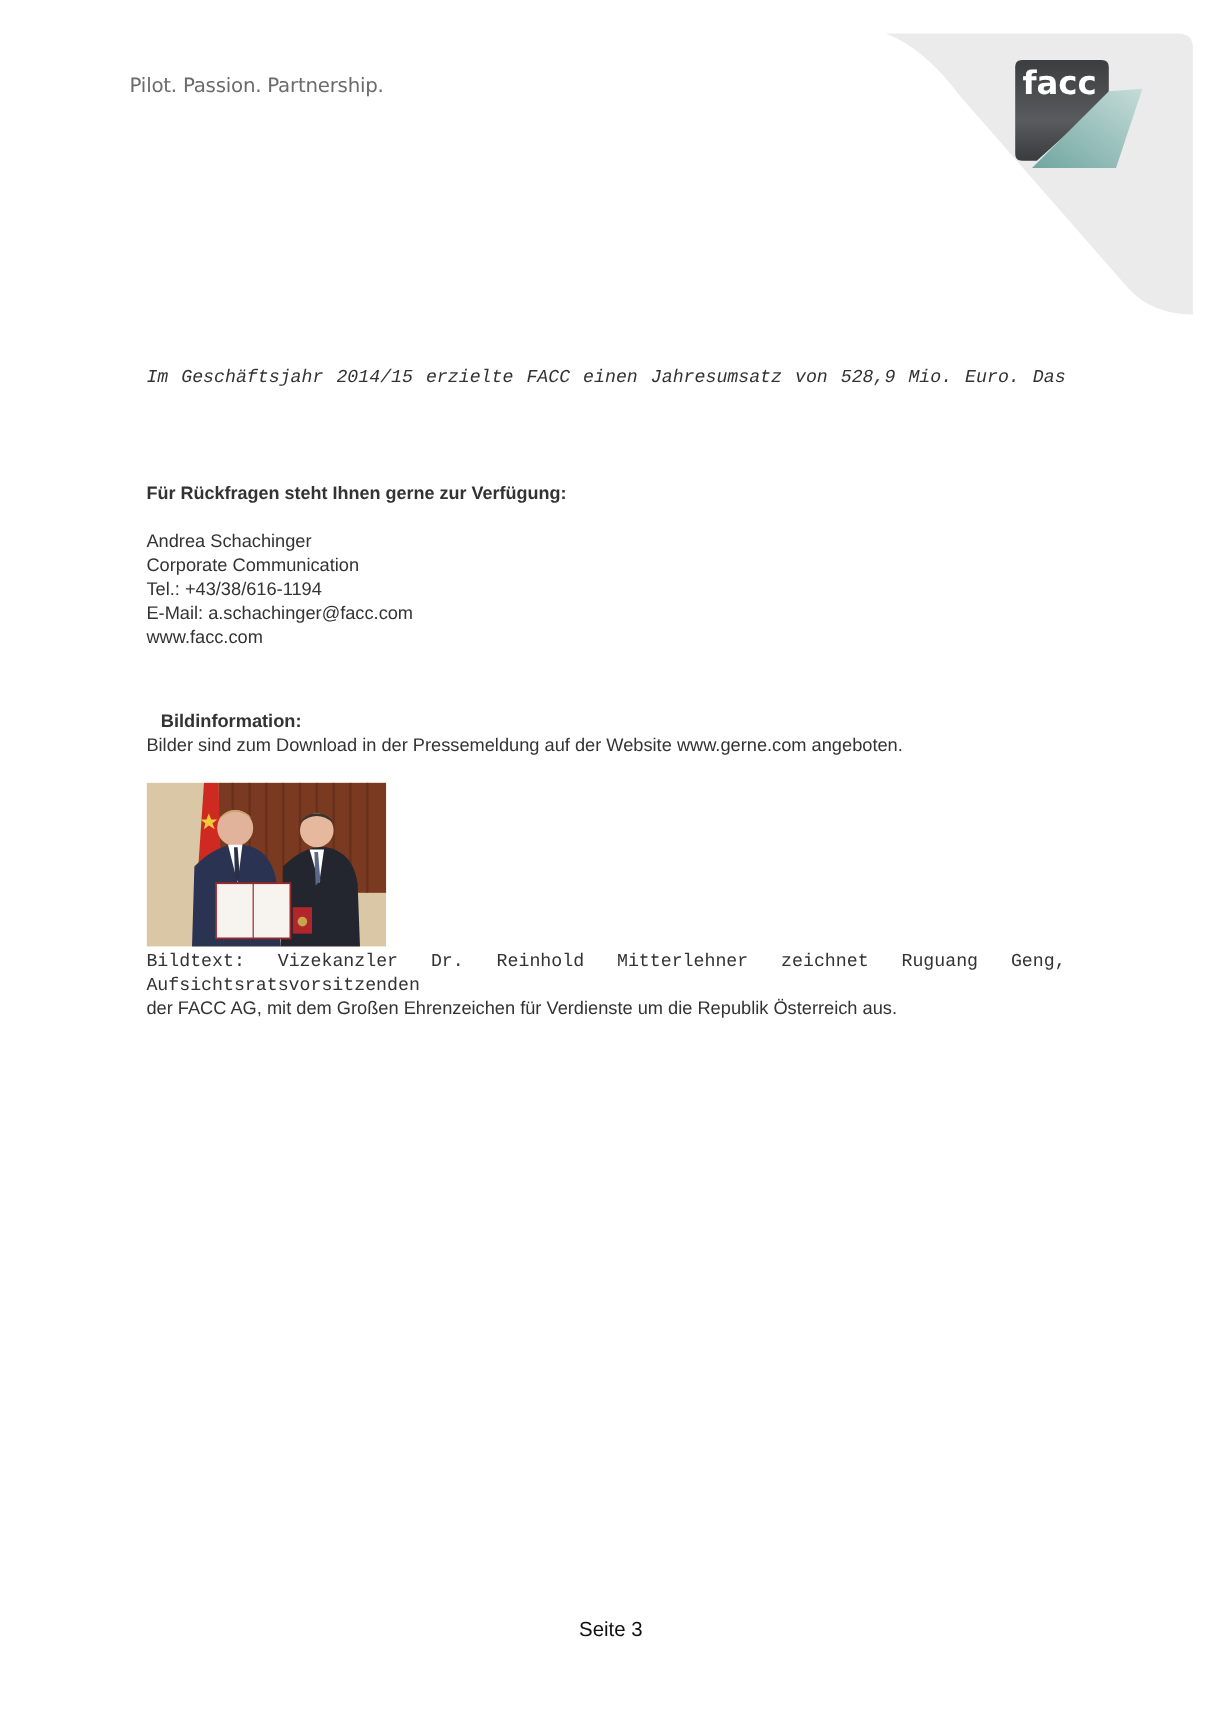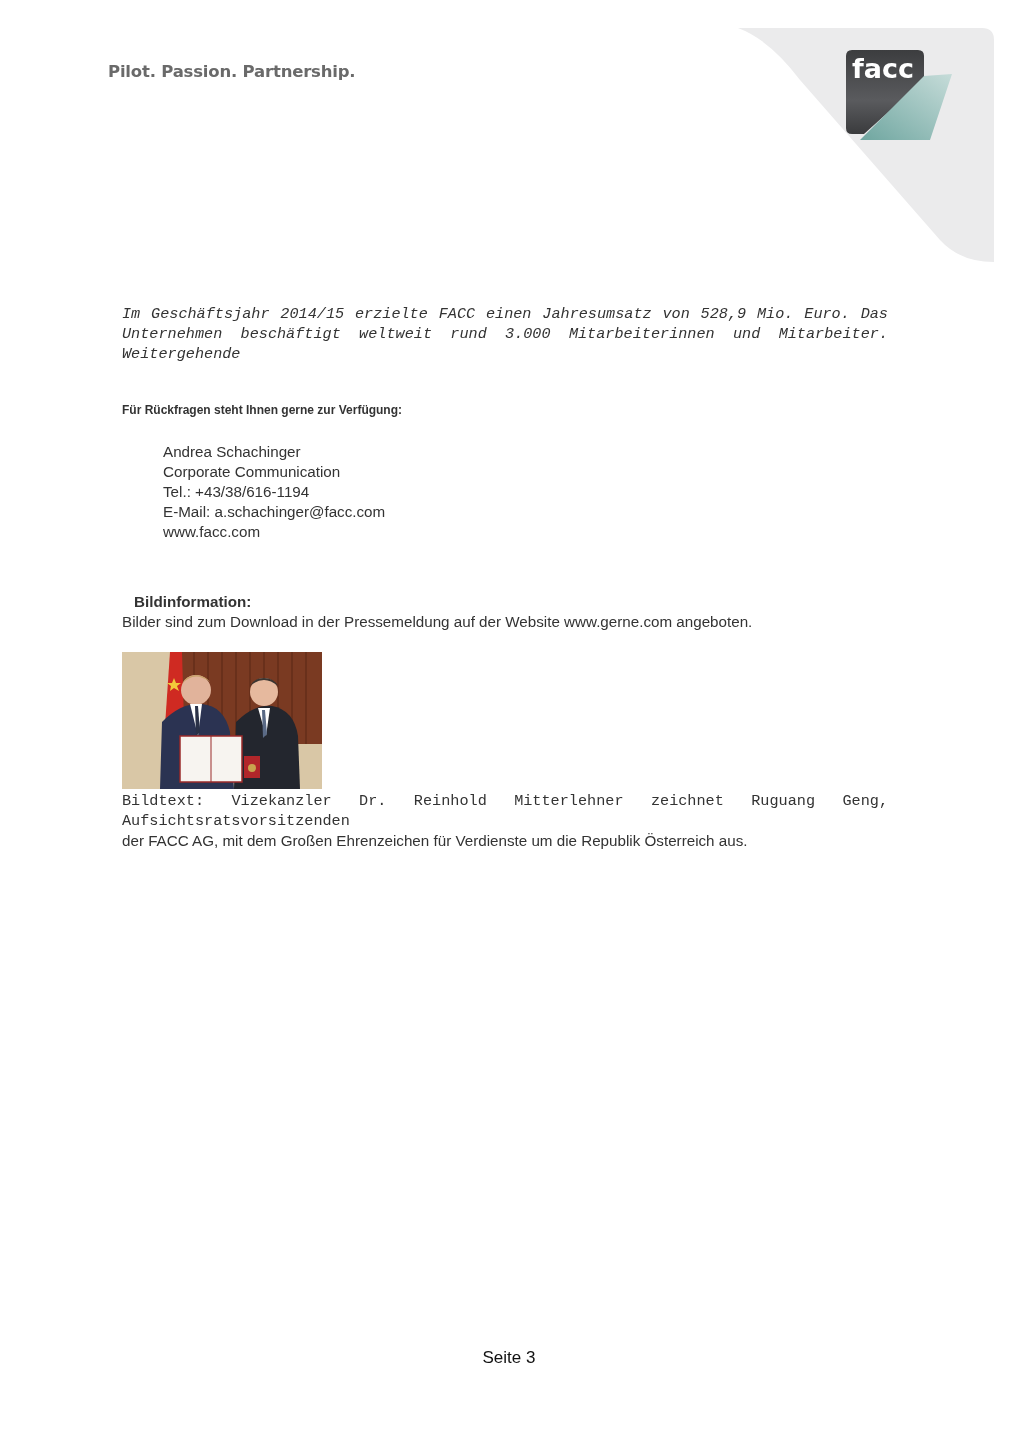--- a/index.html
+++ b/index.html
@@ -6,28 +6,27 @@
     body {
       width: 1018px; height: 1440px; position: relative; overflow: hidden;
       background: #ffffff; color: #2a2a2a;
       font-family: "Liberation Sans", sans-serif;
     }
     .corner-bg { position: absolute; left: 0; top: 0; width: 1018px; height: 300px; }
     .tagline {
       position: absolute; left: 108px; top: 62px;
       font-family: "DejaVu Sans", sans-serif; font-size: 16.5px; color: #6a6a6a;
       letter-spacing: -0.2px;
-      font-weight: bold;
     }
     .logo { position: absolute; left: 844px; top: 50px; width: 110px; height: 92px; }
     .content { position: absolute; left: 122px; width: 766px; font-size: 15.2px; line-height: 20px; }
     .intro { top: 304px; font-style: italic; text-align: justify; color: #333; }
     .bold { font-weight: bold; color: #333; }
-    .contact-heading { position: absolute; left: 122px; top: 403px; font-size: 12px; }
-    .contact { position: absolute; left: 122px; top: 442px; font-size: 15.2px; line-height: 20px; color: #333; margin-left: 41px; }
+    .contact-heading { position: absolute; left: 122px; top: 403px; font-size: 15px; }
+    .contact { position: absolute; left: 122px; top: 442px; font-size: 15.2px; line-height: 20px; color: #333; }
     .contact div { white-space: nowrap; }
     .bild-heading { position: absolute; left: 122px; top: 593px; font-size: 15.2px; margin-left: 12px; }
     .bild-text { position: absolute; left: 122px; top: 613px; font-size: 15.2px; color: #333; white-space: nowrap; }
     .photo { position: absolute; left: 122px; top: 652px; width: 200px; height: 137px; overflow: hidden; }
     .caption { top: 791px; text-align: justify; color: #333; }
     .page-number {
       position: absolute; left: 0; width: 1018px; top: 1348px; text-align: center;
       font-size: 17px; color: #111;
     }
     .justify-line { display: block; text-align: justify; text-align-last: justify; font-family: Liberation Mono, monospace; }
@@ -56,21 +55,20 @@
       </linearGradient>
     </defs>
     <path d="M8 0 L74 0 Q80 0 80 6 L80 30 L20 84 L8 84 Q2 84 2 78 L2 6 Q2 0 8 0 Z" fill="url(#dk)"></path>
     <path d="M80 26 L108 24 L86 90 L16 90 Z" fill="url(#tl)"></path>
     <text x="8" y="28" fill="#ffffff" font-family="DejaVu Sans, sans-serif" font-size="27" font-weight="bold">facc</text>
   </svg>
 </div>
 
 <div class="content intro">
   <span class="justify-line">Im Geschäftsjahr 2014/15 erzielte FACC einen Jahresumsatz von 528,9 Mio. Euro. Das</span>
-  <span class="justify-line">Unternehmen beschäftigt weltweit rund 3.000 Mitarbeiterinnen und Mitarbeiter. Weitergehende</span>
 </div>
 
 <div class="contact-heading bold">Für Rückfragen steht Ihnen gerne zur Verfügung:</div>
 <div class="contact">
   <div>Andrea Schachinger</div>
   <div>Corporate Communication</div>
   <div>Tel.: +43/38/616-1194</div>
   <div>E-Mail: a.schachinger@facc.com</div>
   <div>www.facc.com</div>
 </div>

